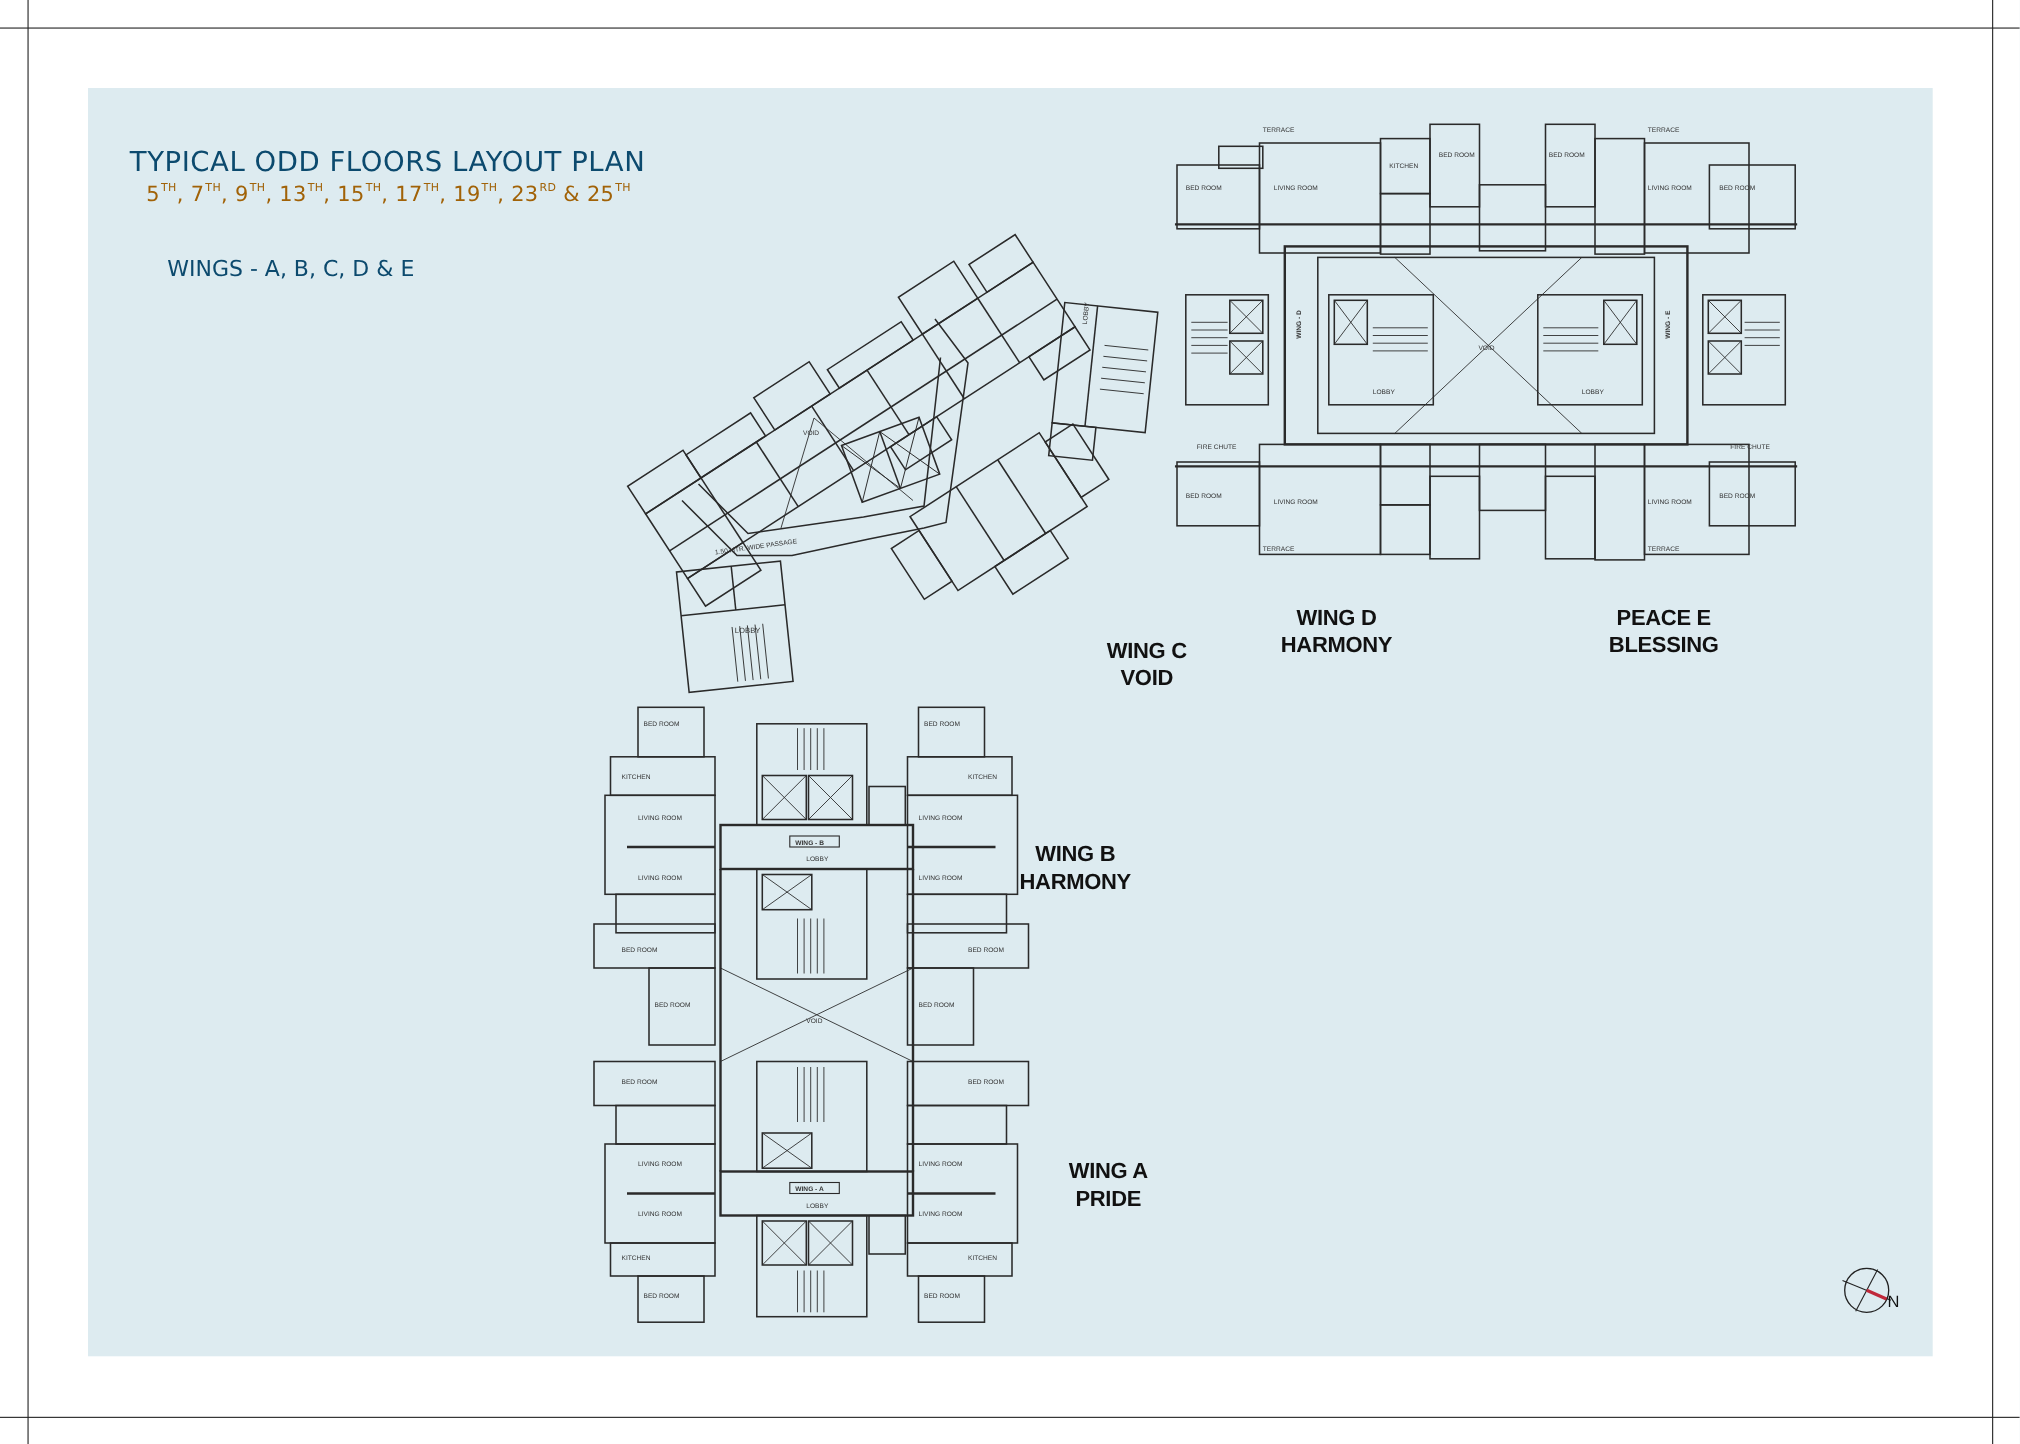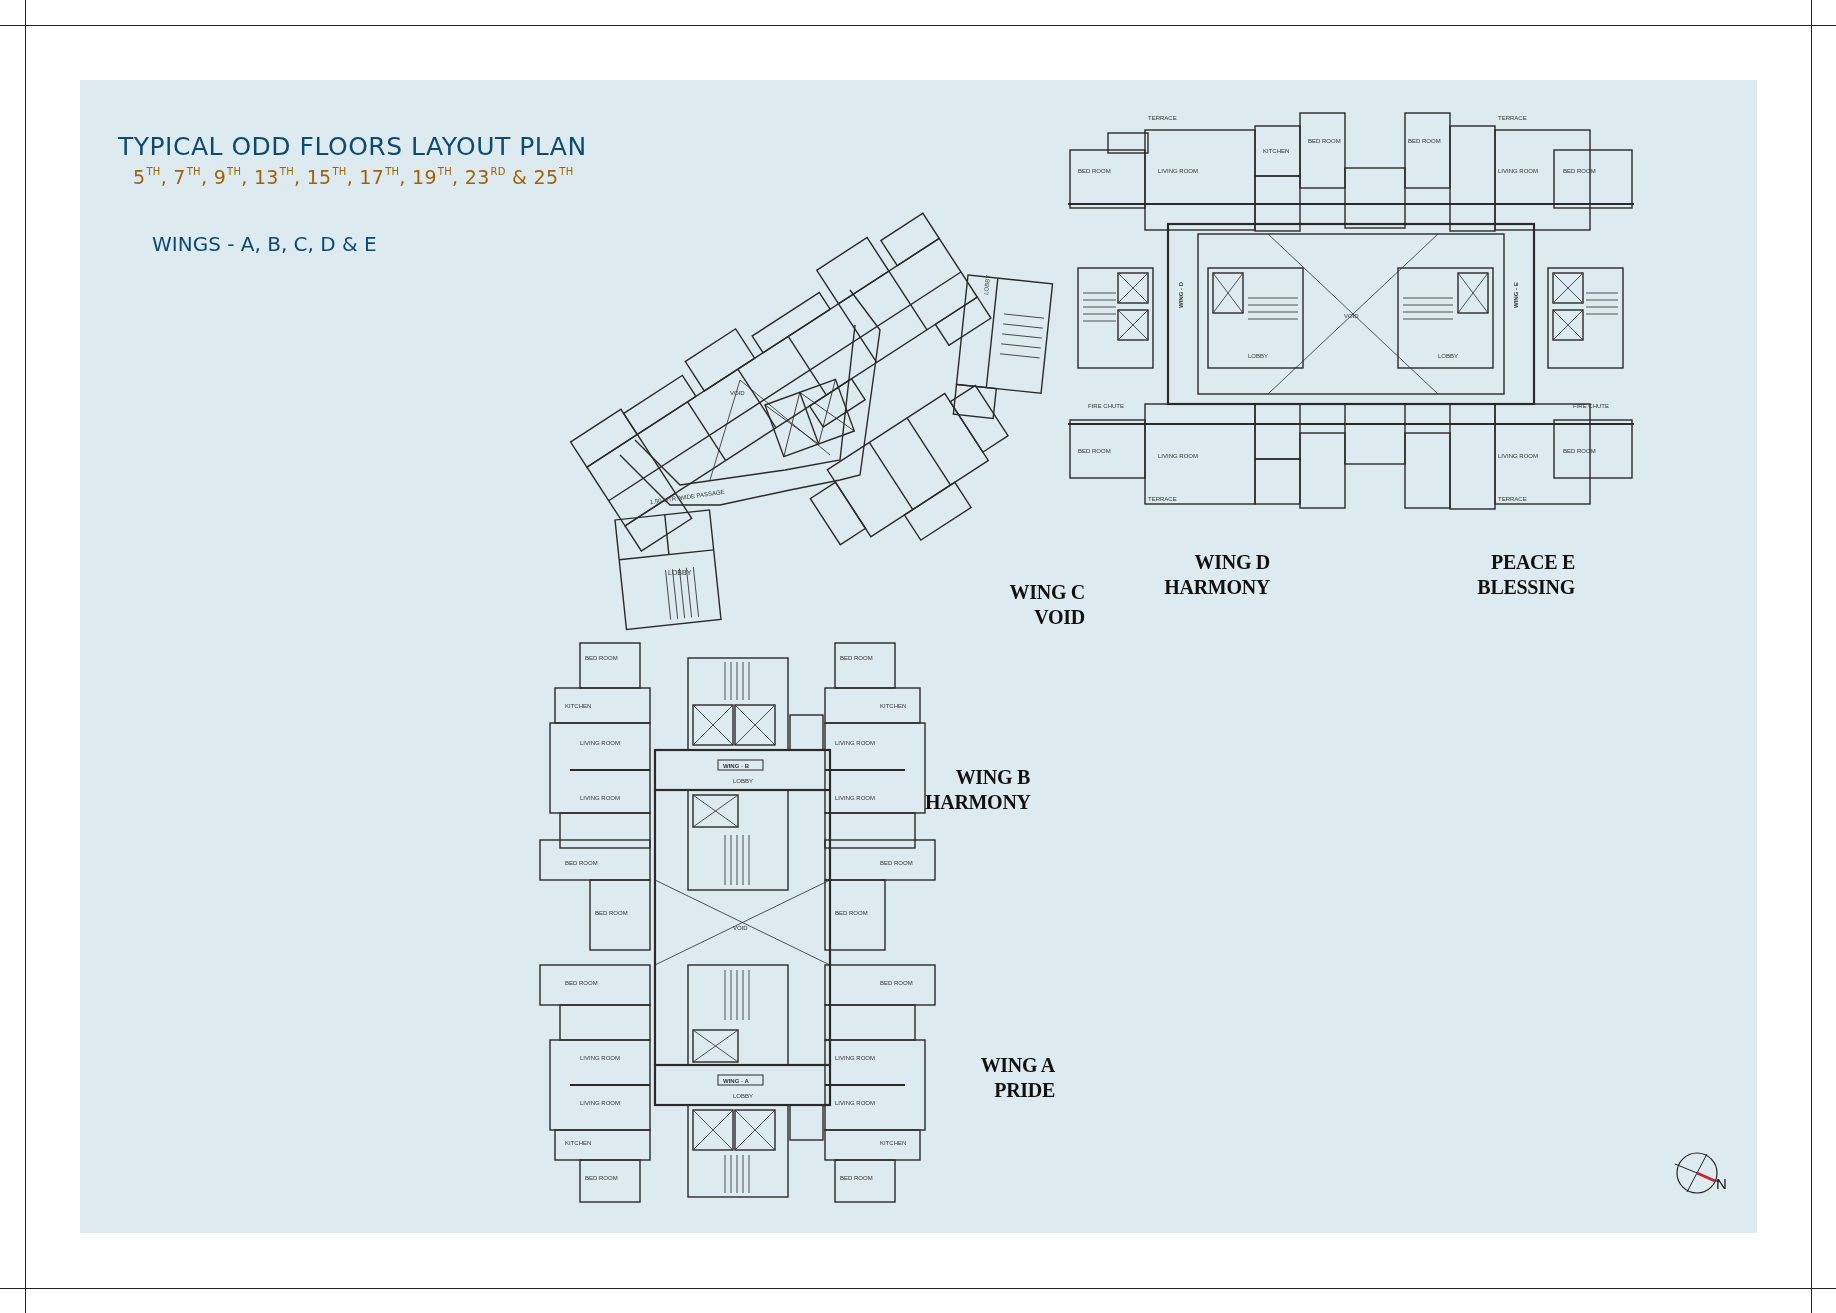--- a/index.html
+++ b/index.html
@@ -3,21 +3,21 @@
 <meta charset="utf-8">
 <style>
   html,body{margin:0;padding:0;background:#ffffff;}
   body{width:1836px;height:1313px;position:relative;overflow:hidden;font-family:"DejaVu Sans",sans-serif;}
   .frame-line{position:absolute;background:#222;}
   .panel{position:absolute;left:80px;top:80px;width:1677px;height:1153px;background:#ddebf0;}
   .title{position:absolute;left:118px;top:132px;font-family:"DejaVu Sans",sans-serif;font-size:25px;letter-spacing:0.5px;color:#0c4a6e;white-space:nowrap;}
   .subtitle{position:absolute;left:133px;top:166px;font-size:19px;color:#a16207;white-space:nowrap;letter-spacing:0.3px;}
   .subtitle sup{font-size:10px;vertical-align:9px;margin-left:1px;}
   .wings{position:absolute;left:133px;top:232px;font-size:20px;color:#0c4a6e;white-space:nowrap;margin-left:19px;}
-  .wing-label{position:absolute;font-family:Liberation Serif, serif;font-weight:bold;font-size:20px;line-height:25px;text-align:right;color:#111;letter-spacing:-0.3px;}
+  .wing-label{position:absolute;font-family:Liberation Sans, sans-serif;font-weight:bold;font-size:20px;line-height:25px;text-align:center;color:#111;letter-spacing:-0.3px;}
   .compass{position:absolute;left:1672px;top:1148px;width:70px;height:60px;}
   .compass-n{position:absolute;left:1716px;top:1175px;font-family:"Liberation Sans",sans-serif;font-size:15px;color:#111;}
   svg text{font-family:"Liberation Sans",sans-serif;fill:#333;}
   .plan{position:absolute;}
 </style>
 </head>
 <body>
 
 <div class="frame-line" style="left:0;top:25px;width:1836px;height:1px;"></div>
 <div class="frame-line" style="left:0;top:1288px;width:1836px;height:1px;"></div>

